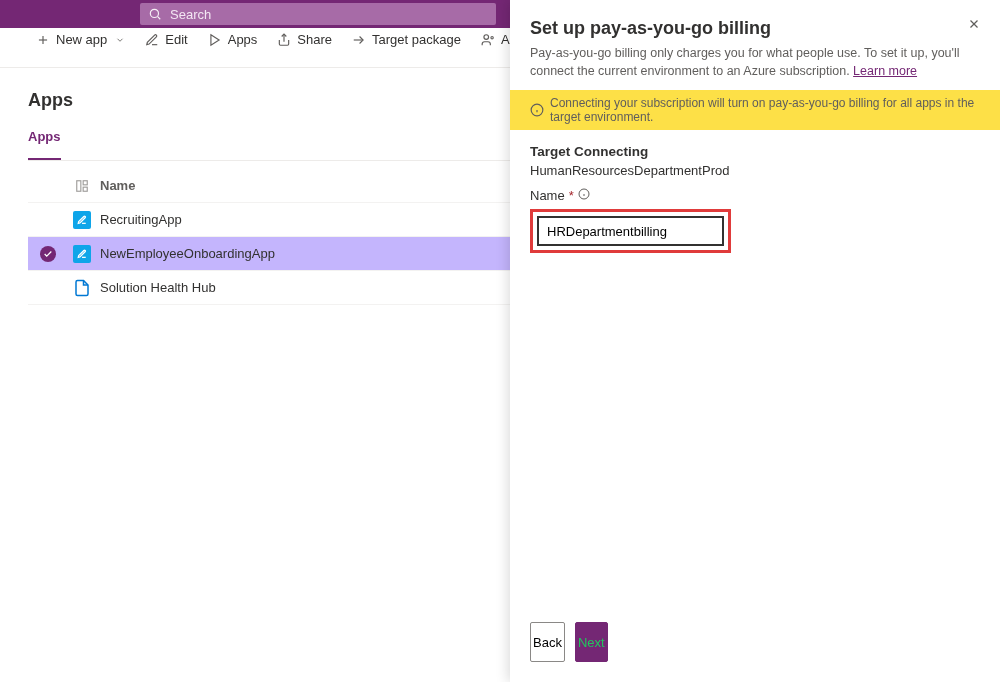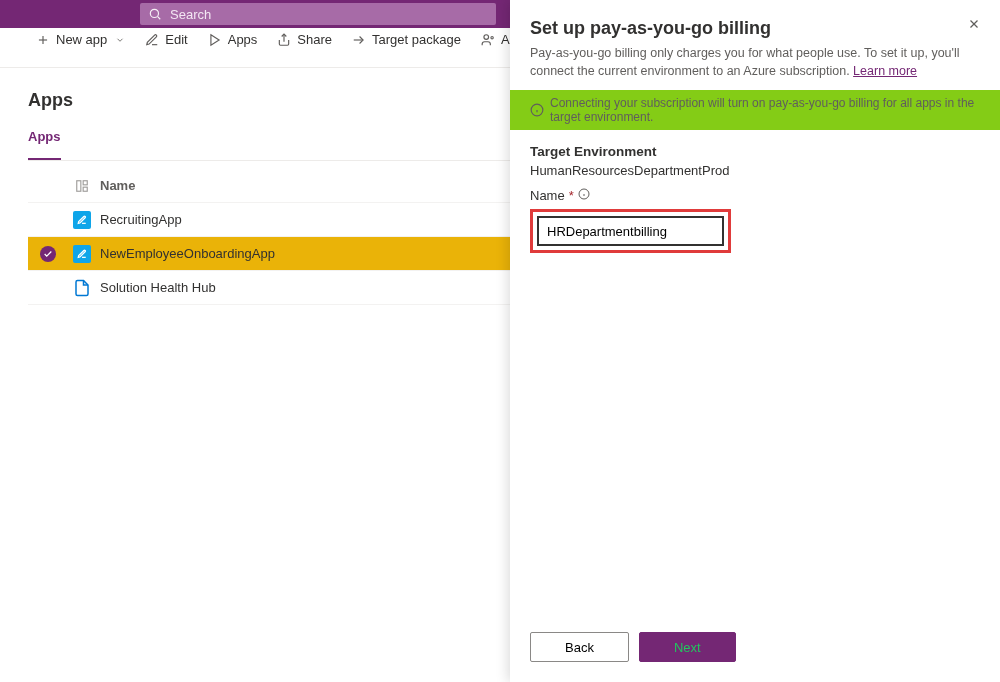--- a/index.html
+++ b/index.html
@@ -26,47 +26,47 @@
   .tab.active { color:#742774; font-weight:600; border-bottom: 2px solid #742774; }
 
   .table { margin-top: 8px; }
   .thead, .trow { display:flex; align-items:center; height: 34px; border-bottom: 1px solid #f3f2f1; }
   .thead { color:#605e5c; font-weight:600; }
   .col-check { width: 40px; display:flex; justify-content:center; align-items:center;}
   .col-icon { width: 28px; display:flex; justify-content:center; }
   .col-name { flex: 1; padding-left: 4px; }
   .col-more { width: 30px; color:#605e5c; text-align:center; letter-spacing:1px; cursor:pointer;}
   .col-mod  { width: 78px; color:#605e5c; white-space:nowrap; }
-  .trow.selected { background:#eab308; }
+  .trow.selected { background:#c4b5fd; }
   .app-icon { width:18px; height:18px; background:#0ea5e9; border-radius:2px; display:flex; align-items:center; justify-content:center;}
   .app-icon svg { width:10px; height:10px; color:#fff;}
   .hub-icon { width:18px; height:18px; display:flex; align-items:center; justify-content:center; color:#0078d4;}
   .check-circle { width:16px; height:16px; border-radius:50%; background:#742774; display:flex; align-items:center; justify-content:center; }
   .check-circle svg { width:10px; height:10px; color:#fff; }
   .th-icon { color:#a19f9d; }
 
   
   .panel { position:absolute; top:0; right:0; width: 490px; height: 682px; background:#fff; box-shadow: -2px 0 12px rgba(0,0,0,.15); display:flex; flex-direction:column; }
   .panel-header { padding: 18px 20px 10px 20px; }
   .panel-title { font-size: 18px; font-weight:600; margin-bottom: 6px; }
   .panel-desc { font-size: 12.5px; color:#605e5c; line-height:1.4; }
   .panel-desc a { color:#742774; text-decoration: underline; }
   .close-btn { position:absolute; top:14px; right:16px; width:20px; height:20px; display:flex; align-items:center; justify-content:center; cursor:pointer; color:#605e5c;}
-  .info-banner { background:#84cc16; padding: 6px 20px; font-size: 12px; color:#605e5c; display:flex; align-items:center; gap:6px; }
+  .info-banner { background:#fde047; padding: 6px 20px; font-size: 12px; color:#605e5c; display:flex; align-items:center; gap:6px; }
   .info-banner svg { width:14px; height:14px; flex-shrink:0; }
   .panel-body { padding: 14px 20px; flex:1; overflow:auto; }
   .section-label { font-weight:600; font-size: 13.5px; margin-bottom:4px; }
   .section-value { font-size: 13px; margin-bottom: 10px; }
   .field-label { font-size: 13px; display:flex; align-items:center; gap:4px; margin-bottom:6px;}
   .field-label .req { color:#a4262c; }
   .field-label .info svg { width:12px; height:12px; color:#605e5c; }
   .field-wrap { border: 3px solid #e03b3b; padding:4px; width: 201px; }
   .text-input { width:100%; height:30px; border:2px solid #323130; padding: 0 8px; font-size:13px; outline:none; }
   .panel-footer { padding: 12px 20px 20px 20px; display:flex; gap:10px; border-top:none;}
-  .btn { height:30px; padding: 0 34px; font-size:13px; border-radius:2px; cursor:pointer; border:1px solid #8a8886; background:#fff;}
+  .btn { height:40px; padding: 0 2px; font-size:13px; border-radius:2px; cursor:pointer; border:1px solid #8a8886; background:#fff;}
   .btn.primary { background:#742774; color:#22c55e; border-color:#742774; }
 </style>
 </head>
 <body>
 
 <div class="top-bar">
   <div class="spacer-left"></div>
   <div class="search-box">
     <svg viewBox="0 0 24 24" fill="none" stroke="currentColor" stroke-width="2">
         <circle cx="11" cy="11" r="7"></circle>
@@ -221,21 +221,21 @@
   </div>
   <div class="info-banner">
     <svg viewBox="0 0 24 24" fill="none" stroke="currentColor" stroke-width="2">
         <circle cx="12" cy="12" r="10"></circle>
         <line x1="12" y1="8" x2="12" y2="8"></line>
         <line x1="12" y1="12" x2="12" y2="16"></line>
       </svg>
     <span>Connecting your subscription will turn on pay-as-you-go billing for all apps in the target environment.</span>
   </div>
   <div class="panel-body">
-    <div class="section-label">Target Environment</div>
+    <div class="section-label">Target Connecting</div>
     <div class="section-value">HumanResourcesDepartmentProd</div>
 
     <div class="field-label">
       <span>Name</span>
       <span class="req">*</span>
       <span class="info"><svg viewBox="0 0 24 24" fill="none" stroke="currentColor" stroke-width="2">
             <circle cx="12" cy="12" r="10"></circle>
             <line x1="12" y1="8" x2="12" y2="8"></line>
             <line x1="12" y1="12" x2="12" y2="16"></line>
           </svg></span>

